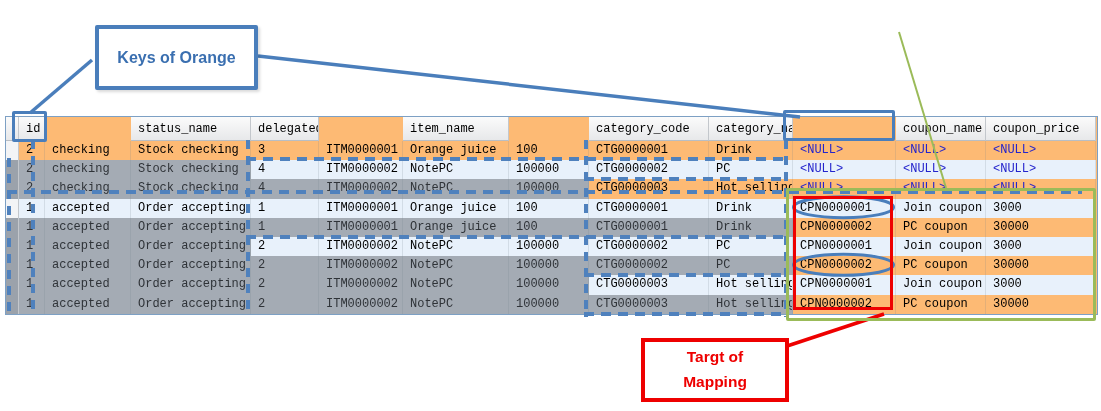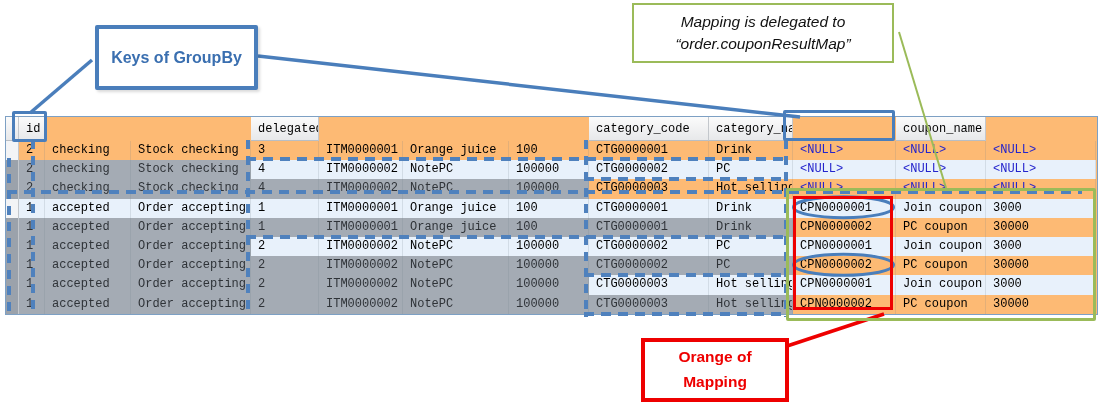--- a/index.html
+++ b/index.html
@@ -43,24 +43,27 @@
   #connector-svg{position:absolute;left:0;top:0;width:1101px;height:411px;pointer-events:none;}
 </style>
 </head>
 <body>
 
 <div id="stage">
 
   <div id="grid">
       <div class="hcell" style="left:0;width:13px"></div>
       <div class="hcell" style="left:13px;width:26px">id</div>
+      <div class="hcell" style="left:125px;width:120px">status_name</div>
       <div class="hcell" style="left:245px;width:68px">delegated</div>
+      <div class="hcell" style="left:397px;width:106px">item_name</div>
       <div class="hcell" style="left:583px;width:120px">category_code</div>
       <div class="hcell" style="left:703px;width:84px">category_name</div>
       <div class="hcell" style="left:890px;width:90px">coupon_name</div>
+      <div class="hcell" style="left:980px;width:110px">coupon_price</div>
       <div class="cell gutter" style="left:0;top:24px;width:13px"></div>
       <div class="cell" style="left:13px;top:24px;width:26px">2</div>
       <div class="cell" style="left:39px;top:24px;width:86px">checking</div>
       <div class="cell" style="left:125px;top:24px;width:120px">Stock checking</div>
       <div class="cell" style="left:245px;top:24px;width:68px">3</div>
       <div class="cell" style="left:313px;top:24px;width:84px">ITM0000001</div>
       <div class="cell" style="left:397px;top:24px;width:106px">Orange juice</div>
       <div class="cell" style="left:503px;top:24px;width:80px">100</div>
       <div class="cell" style="left:583px;top:24px;width:120px">CTG0000001</div>
       <div class="cell" style="left:703px;top:24px;width:84px">Drink</div>
@@ -197,24 +200,20 @@
         <ellipse cx="843.5" cy="264.8" rx="50" ry="10.5" fill="none" stroke="#4a7ebb" stroke-width="3"></ellipse>
       </g>
   </svg>
 
   <div id="id-header-rect" class="hl"></div>
   <div id="coupon-header-rect" class="hl"></div>
   <div id="green-rect" class="hl"></div>
   <div id="red-rect" class="hl"></div>
 
   <div id="keys-box" class="abox">
-    <span>Keys of GroupBy</span>
-  </div>
-  <div id="note-box" class="abox">
-    <span>Mapping is delegated to</span>
-    <span>“order.couponResultMap”</span>
+    <span>Keys of Orange</span>
   </div>
   <div id="target-box" class="abox">
-    <span>Orange of</span>
+    <span>Targt of</span>
     <span>Mapping</span>
   </div>
 
 </div>
 
 </body></html>

